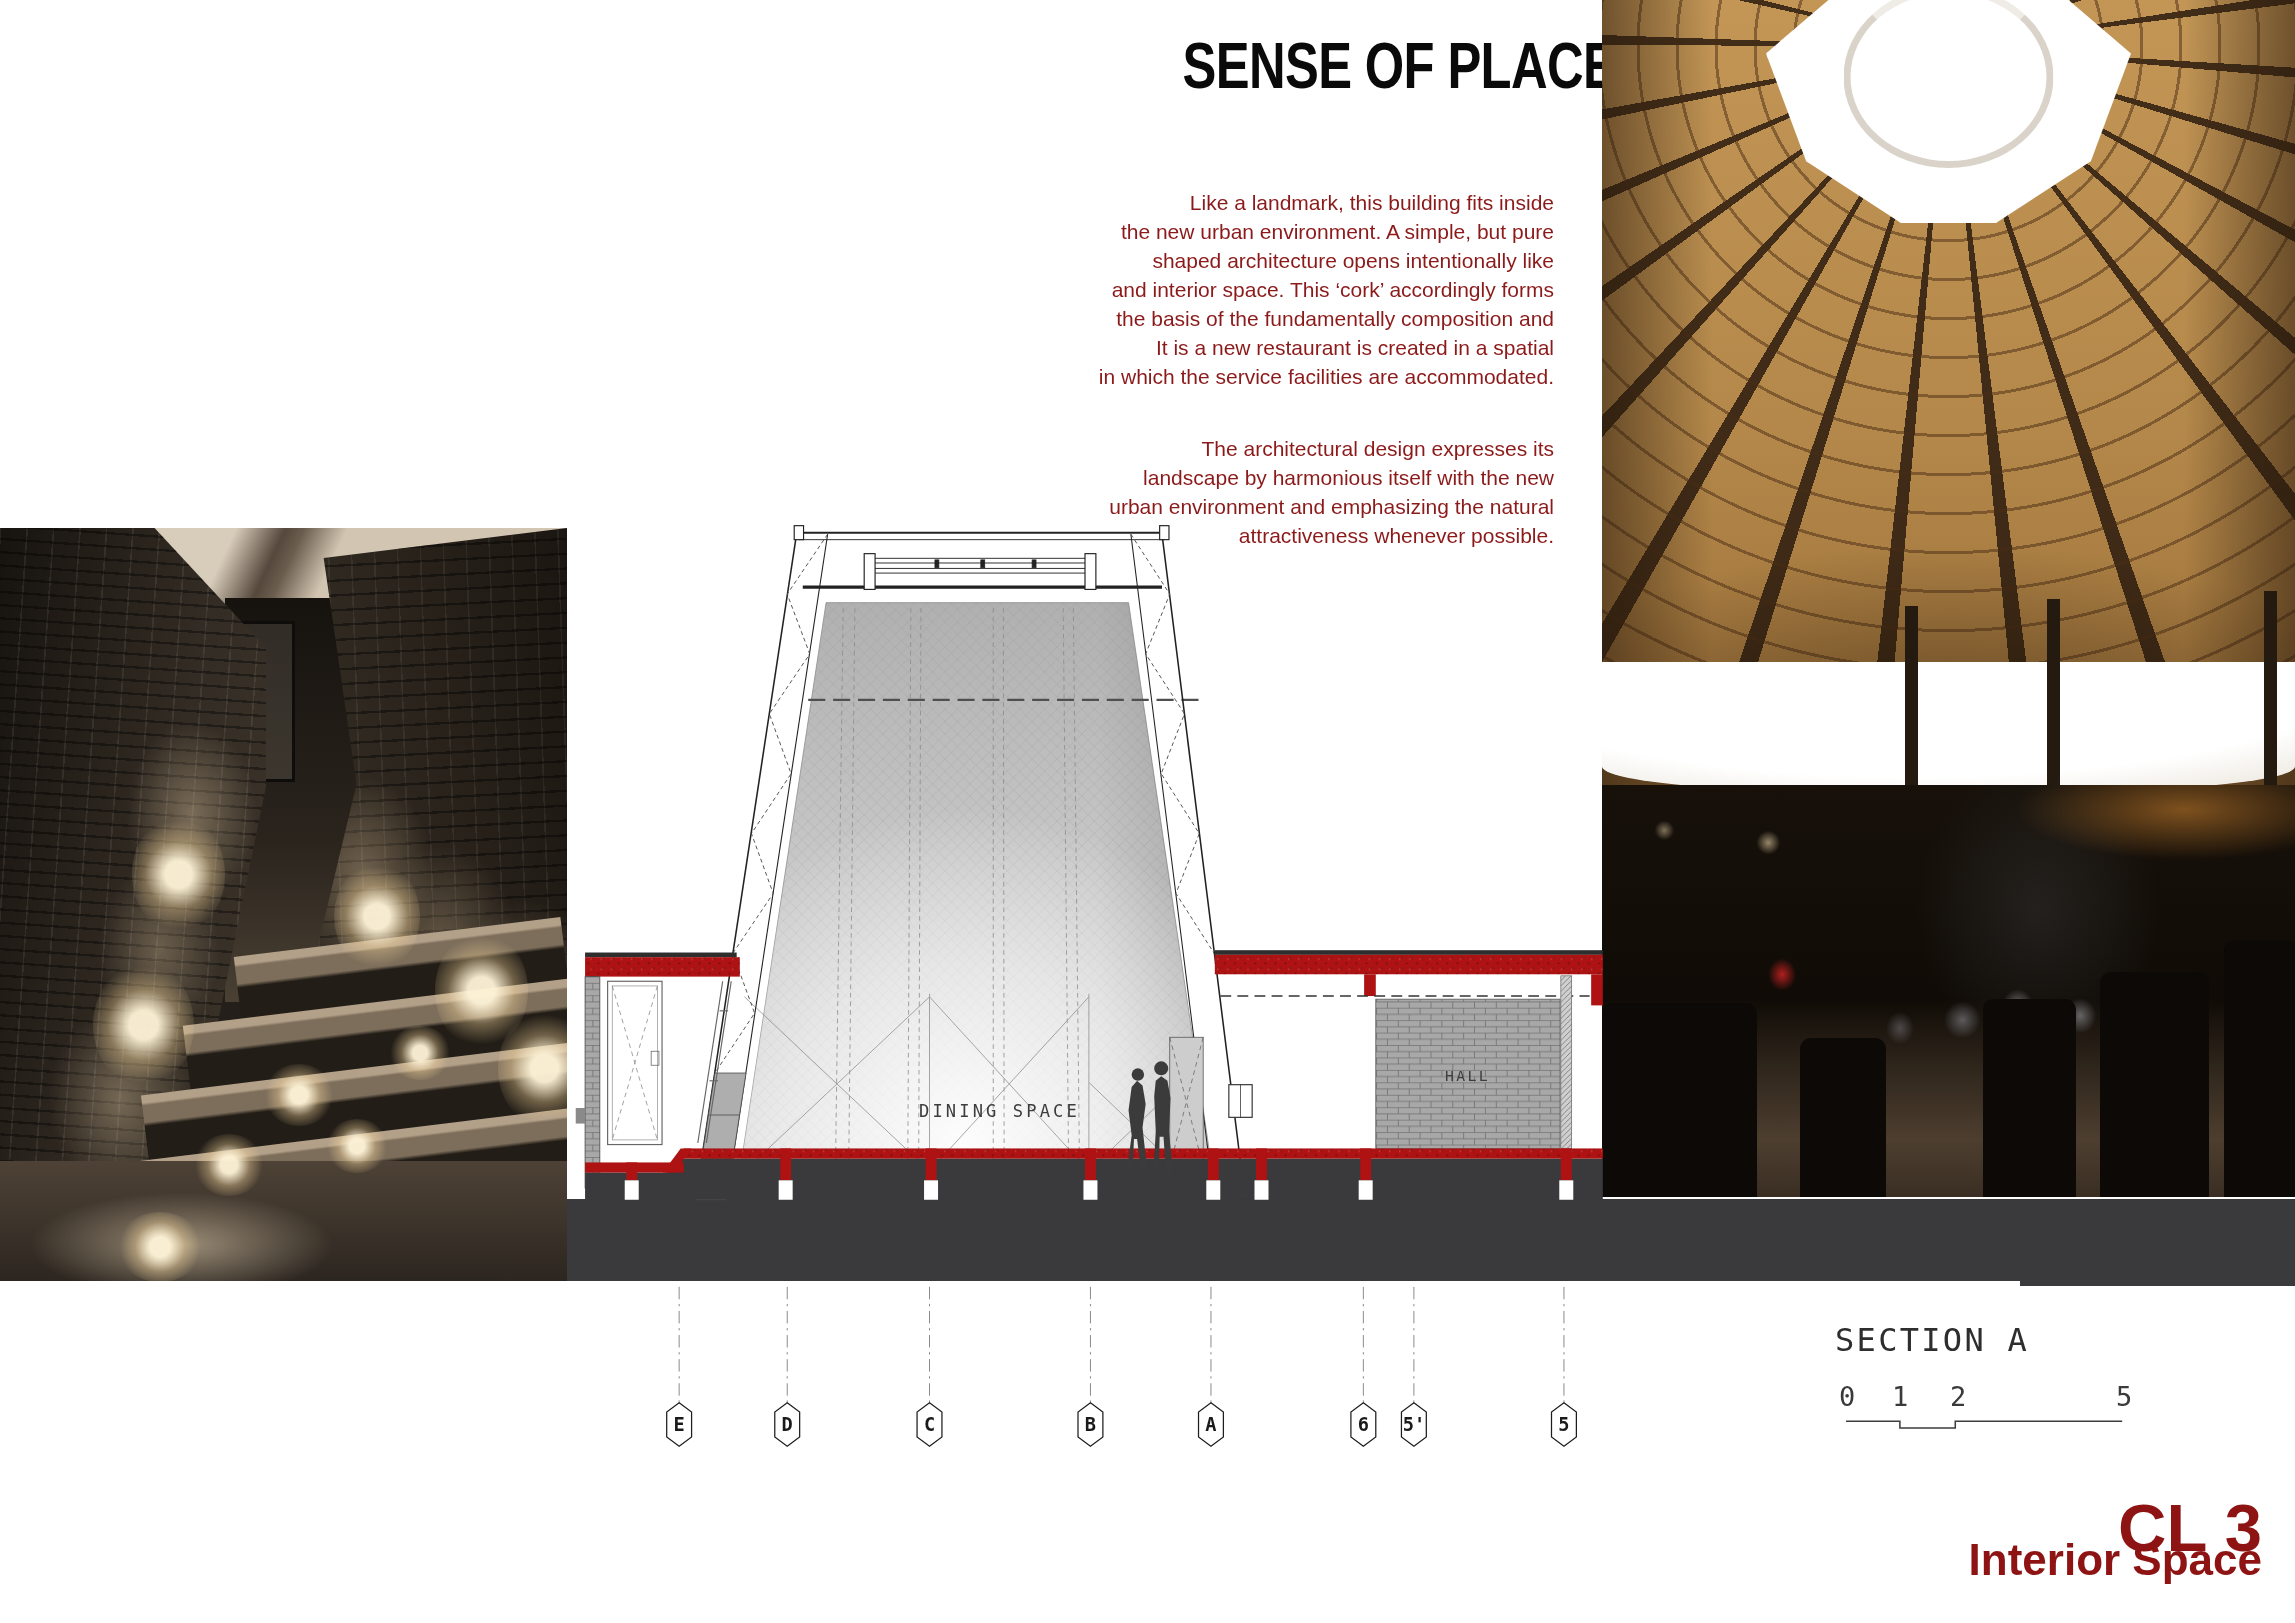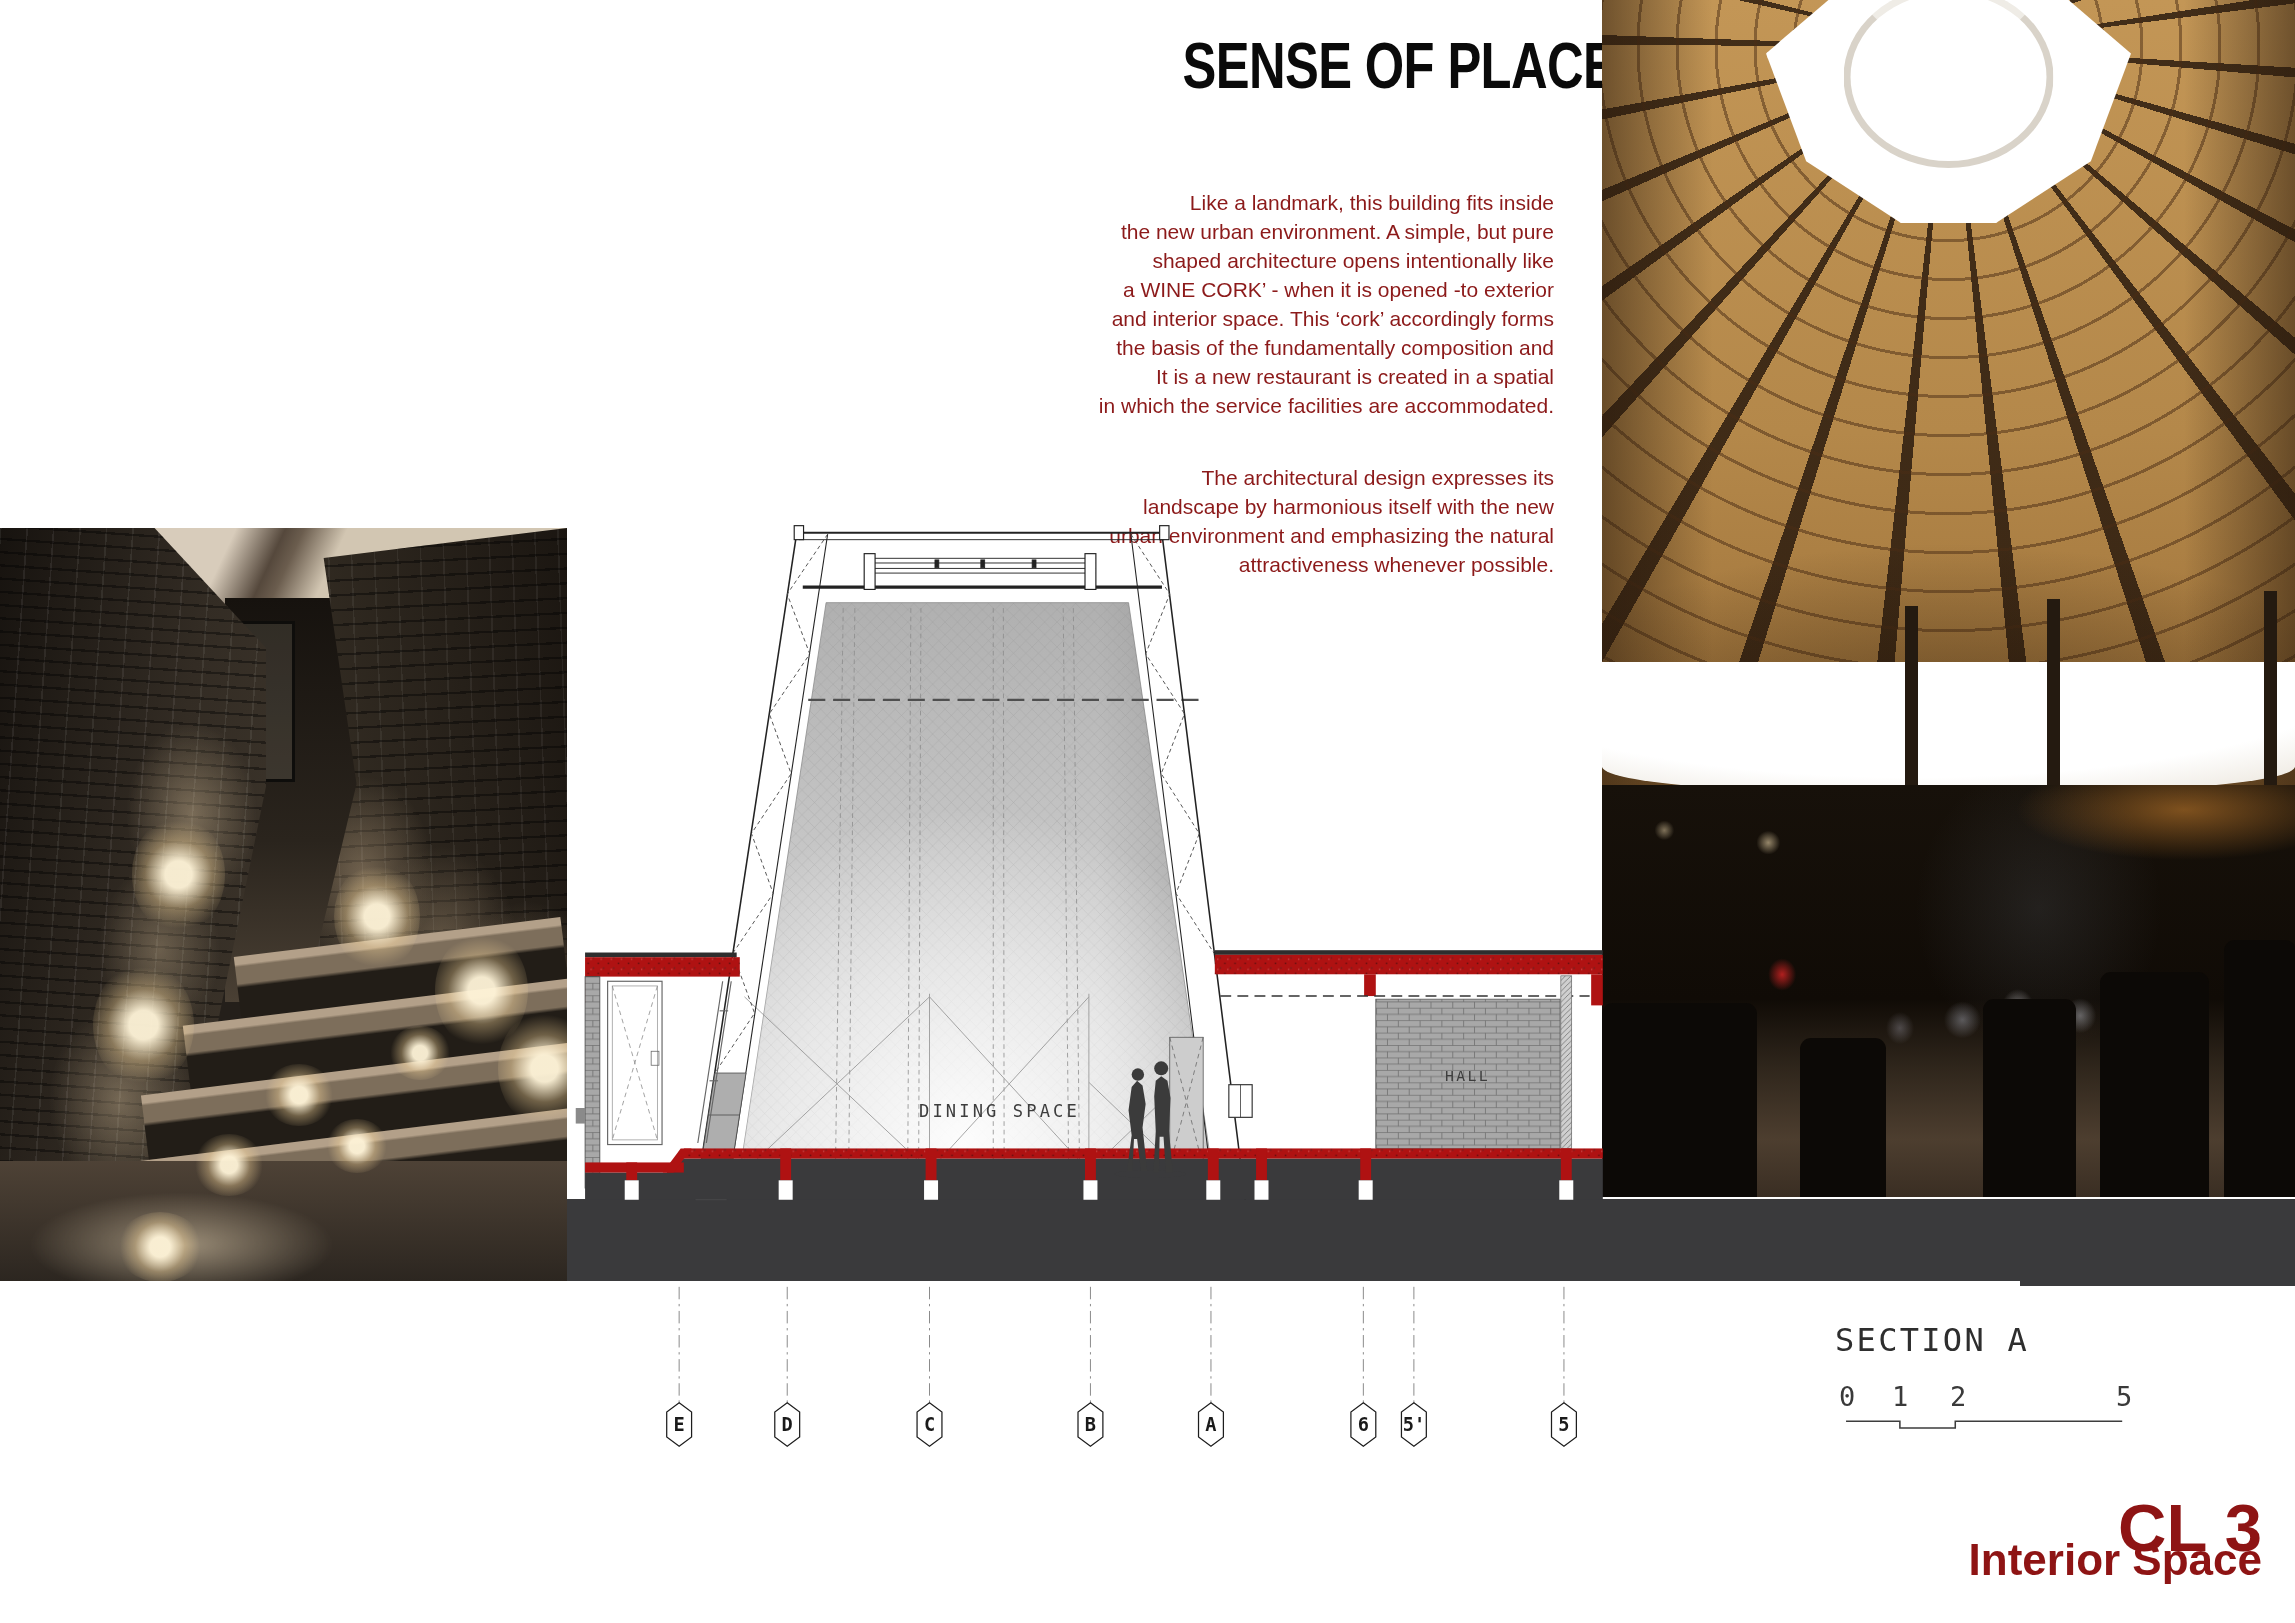--- a/index.html
+++ b/index.html
@@ -112,21 +112,20 @@
 
 <div class="board">
 
   <div class="abs title">SENSE OF PLACE</div>
 
   <div class="abs intro">
     <div class="p1">
       <div>Like a landmark, this building fits inside</div>
       <div>the new urban environment. A simple, but pure</div>
       <div>shaped architecture opens intentionally like</div>
-      <div>a WINE CORK’ - when it is opened -to exterior</div>
       <div>and interior space. This ‘cork’ accordingly forms</div>
       <div>the basis of the fundamentally composition and</div>
       <div>It is a new restaurant is created in a spatial</div>
       <div>in which the service facilities are accommodated.</div>
     </div>
     <div class="p2">
       <div>The architectural design expresses its</div>
       <div>landscape by harmonious itself with the new</div>
       <div>urban environment and emphasizing the natural</div>
       <div>attractiveness whenever possible.</div>

